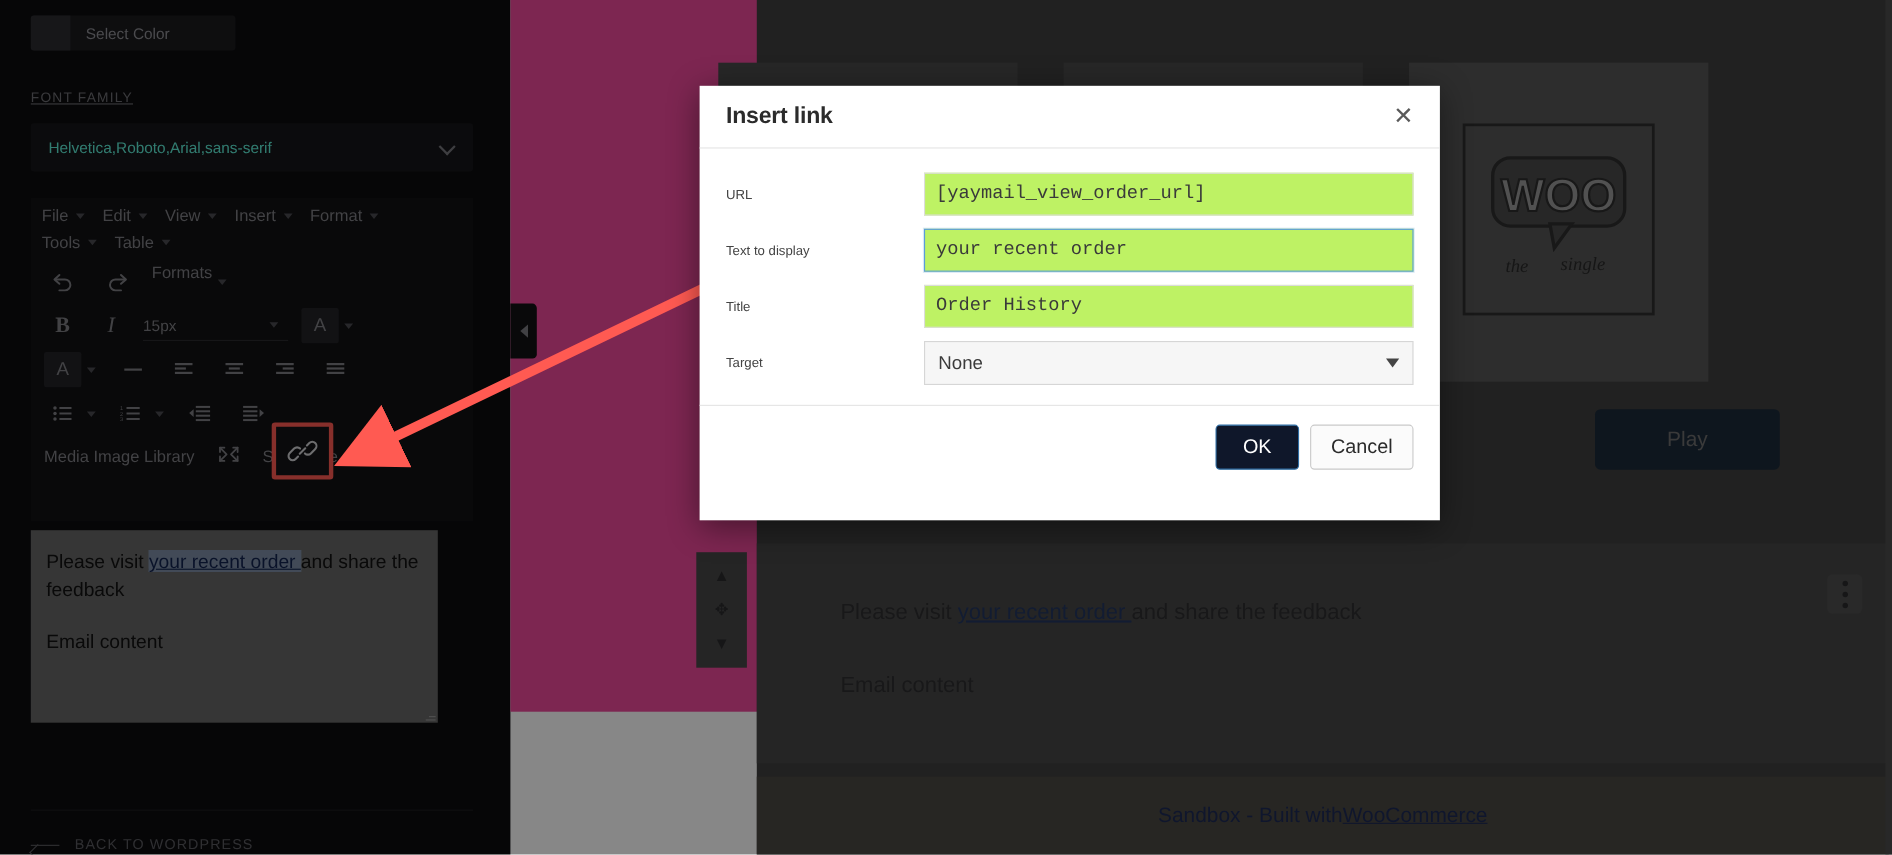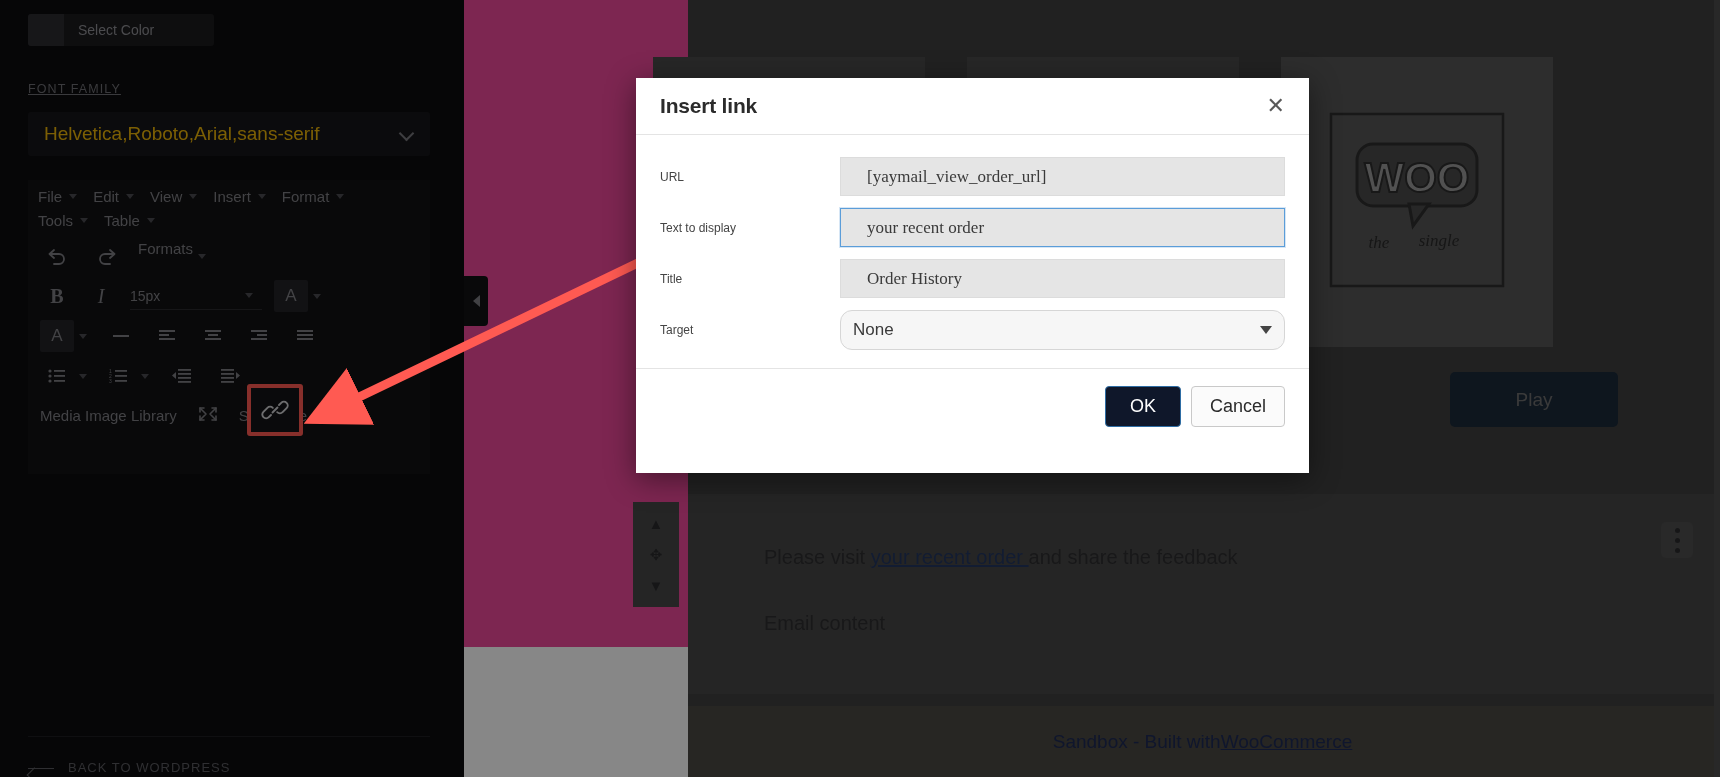--- a/index.html
+++ b/index.html
@@ -34,21 +34,21 @@
     position: absolute; left: 28px; top: 82px;
     font-size: 12.5px; letter-spacing: 1.1px; color: #6e6e73; text-decoration: underline;
   }
 
   .font-select {
     position: absolute; left: 28px; top: 112px; width: 402px; height: 44px;
     background: #161619; border-radius: 3px;
     display: flex; align-items: center; justify-content: space-between;
     padding: 0 16px;
   }
-  .font-select .val { font-size: 19px; color: #eab308; }
+  .font-select .val { font-size: 14px; color: #5eead4; }
   .chev { width: 14px; height: 14px; position: relative; }
   .chev:after {
     content: ""; position: absolute; left: 1px; top: 1px;
     width: 9px; height: 9px; border-right: 2px solid #76767b; border-bottom: 2px solid #76767b;
     transform: rotate(45deg);
   }
 
   
   .ed-chrome {
     position: absolute; left: 28px; top: 180px; width: 402px; height: 294px;
@@ -226,29 +226,29 @@
   .modal-head {
     height: 57px; display: flex; align-items: center; justify-content: space-between;
     padding: 0 24px 0 24px; border-bottom: 1px solid #e4e4e4;
   }
   .modal-title { font-size: 21px; font-weight: bold; color: #2b2b2b; letter-spacing: -0.2px; }
   .modal-close { font-size: 22px; color: #5a5a5a; line-height: 1; cursor: pointer; }
   .modal-body { padding: 22px 24px 14px 24px; }
   .frow { display: flex; align-items: center; margin-bottom: 12px; }
   .flabel { width: 180px; font-size: 12px; color: #444; }
   .finput {
-    flex: 1; height: 39px; border: 1px solid #dcdcdc; background: #e5e5e5;
-    font-size: 17px; color: #3a3a3a; padding: 0 26px;
-    font-family: Liberation Serif, serif;
+    flex: 1; height: 39px; border: 1px solid #dcdcdc; background: #bef264;
+    font-size: 17px; color: #3a3a3a; padding: 0 10px;
+    font-family: Liberation Mono, monospace;
   }
   .finput.focused { border: 1px solid #5b9dd9; box-shadow: 0 0 0 1px rgba(91,157,217,0.25); }
   .fselect {
     flex: 1; height: 40px; border: 1px solid #d6d6d6; background: #f6f6f6;
     font-size: 17px; color: #3a3a3a; padding: 0 12px;
-    display: flex; align-items: center; justify-content: space-between; border-radius: 12px;
+    display: flex; align-items: center; justify-content: space-between; border-radius: 0;
   }
   .fselect .tri { width:0;height:0;border-left:6px solid transparent;border-right:6px solid transparent;border-top:8px solid #444; }
   .modal-foot {
     border-top: 1px solid #e4e4e4; height: 75px;
     display: flex; align-items: center; justify-content: flex-end; gap: 10px;
     padding: 0 24px;
   }
   .btn-ok {
     background: #0f172a; color: #fff; border: 1px solid #2e6da4; border-radius: 4px;
     padding: 0 24px; height: 41px; font-size: 18px; cursor: pointer;
@@ -468,20 +468,26 @@
       </div>
     </div>
 
     <div class="link-btn-hl">
       <svg width="28" height="28" viewBox="0 0 28 28">
         <path d="M11.5 16.5l5-5M10 19l-2.2 2.2a3.8 3.8 0 0 1-5.4-5.4l4-4a3.8 3.8 0 0 1 5.4 0" stroke="#cfcfd2" stroke-width="1.9" fill="none" stroke-linecap="round"></path>
         <path d="M18 9l2.2-2.2a3.8 3.8 0 0 1 5.4 5.4l-4 4a3.8 3.8 0 0 1-5.4 0" stroke="#cfcfd2" stroke-width="1.9" fill="none" stroke-linecap="round"></path>
       </svg>
     </div>
 
+    <div class="text-area">
+      <span>Please visit </span><span class="ta-link">your recent order </span><span>and share the feedback</span>
+      <div style="height:22px"></div>
+      <div>Email content</div>
+      <span class="ta-resize"></span>
+    </div>
 
     <div class="sb-top-rule"></div>
     <div class="back-wp">
       <span class="arrow"></span>
       <span>BACK TO WORDPRESS</span>
     </div>
   </div>
 </div>
 
 <div class="canvas">

